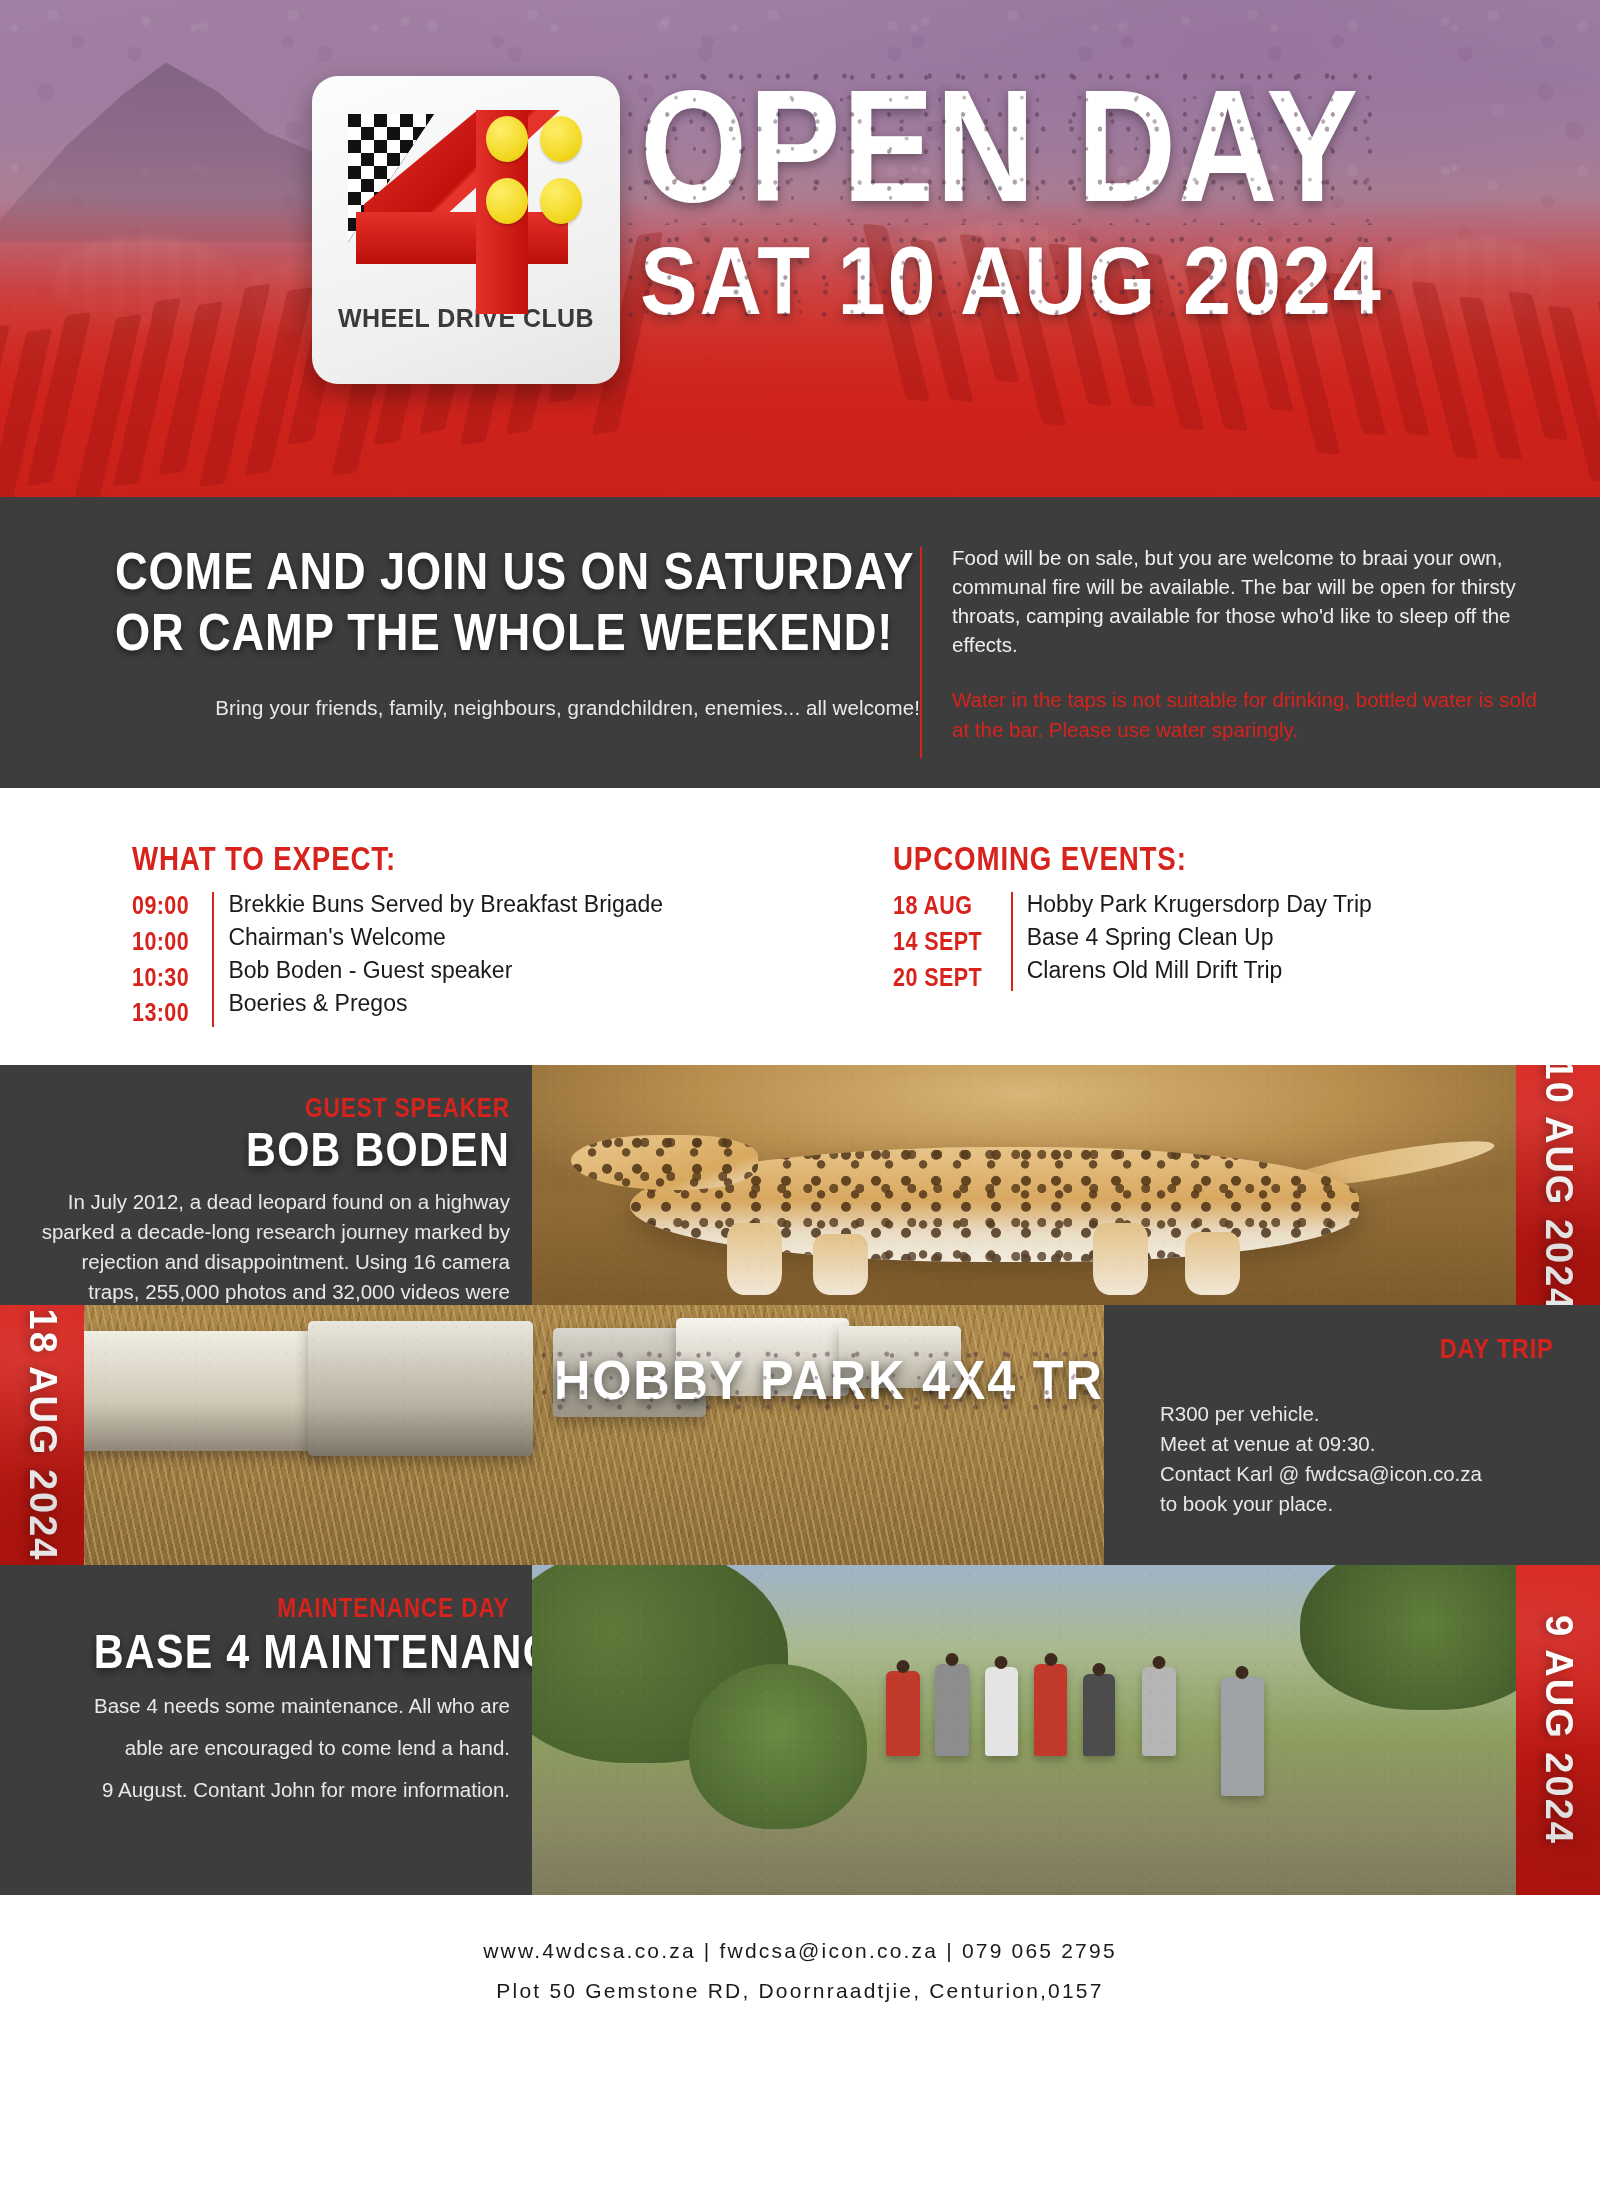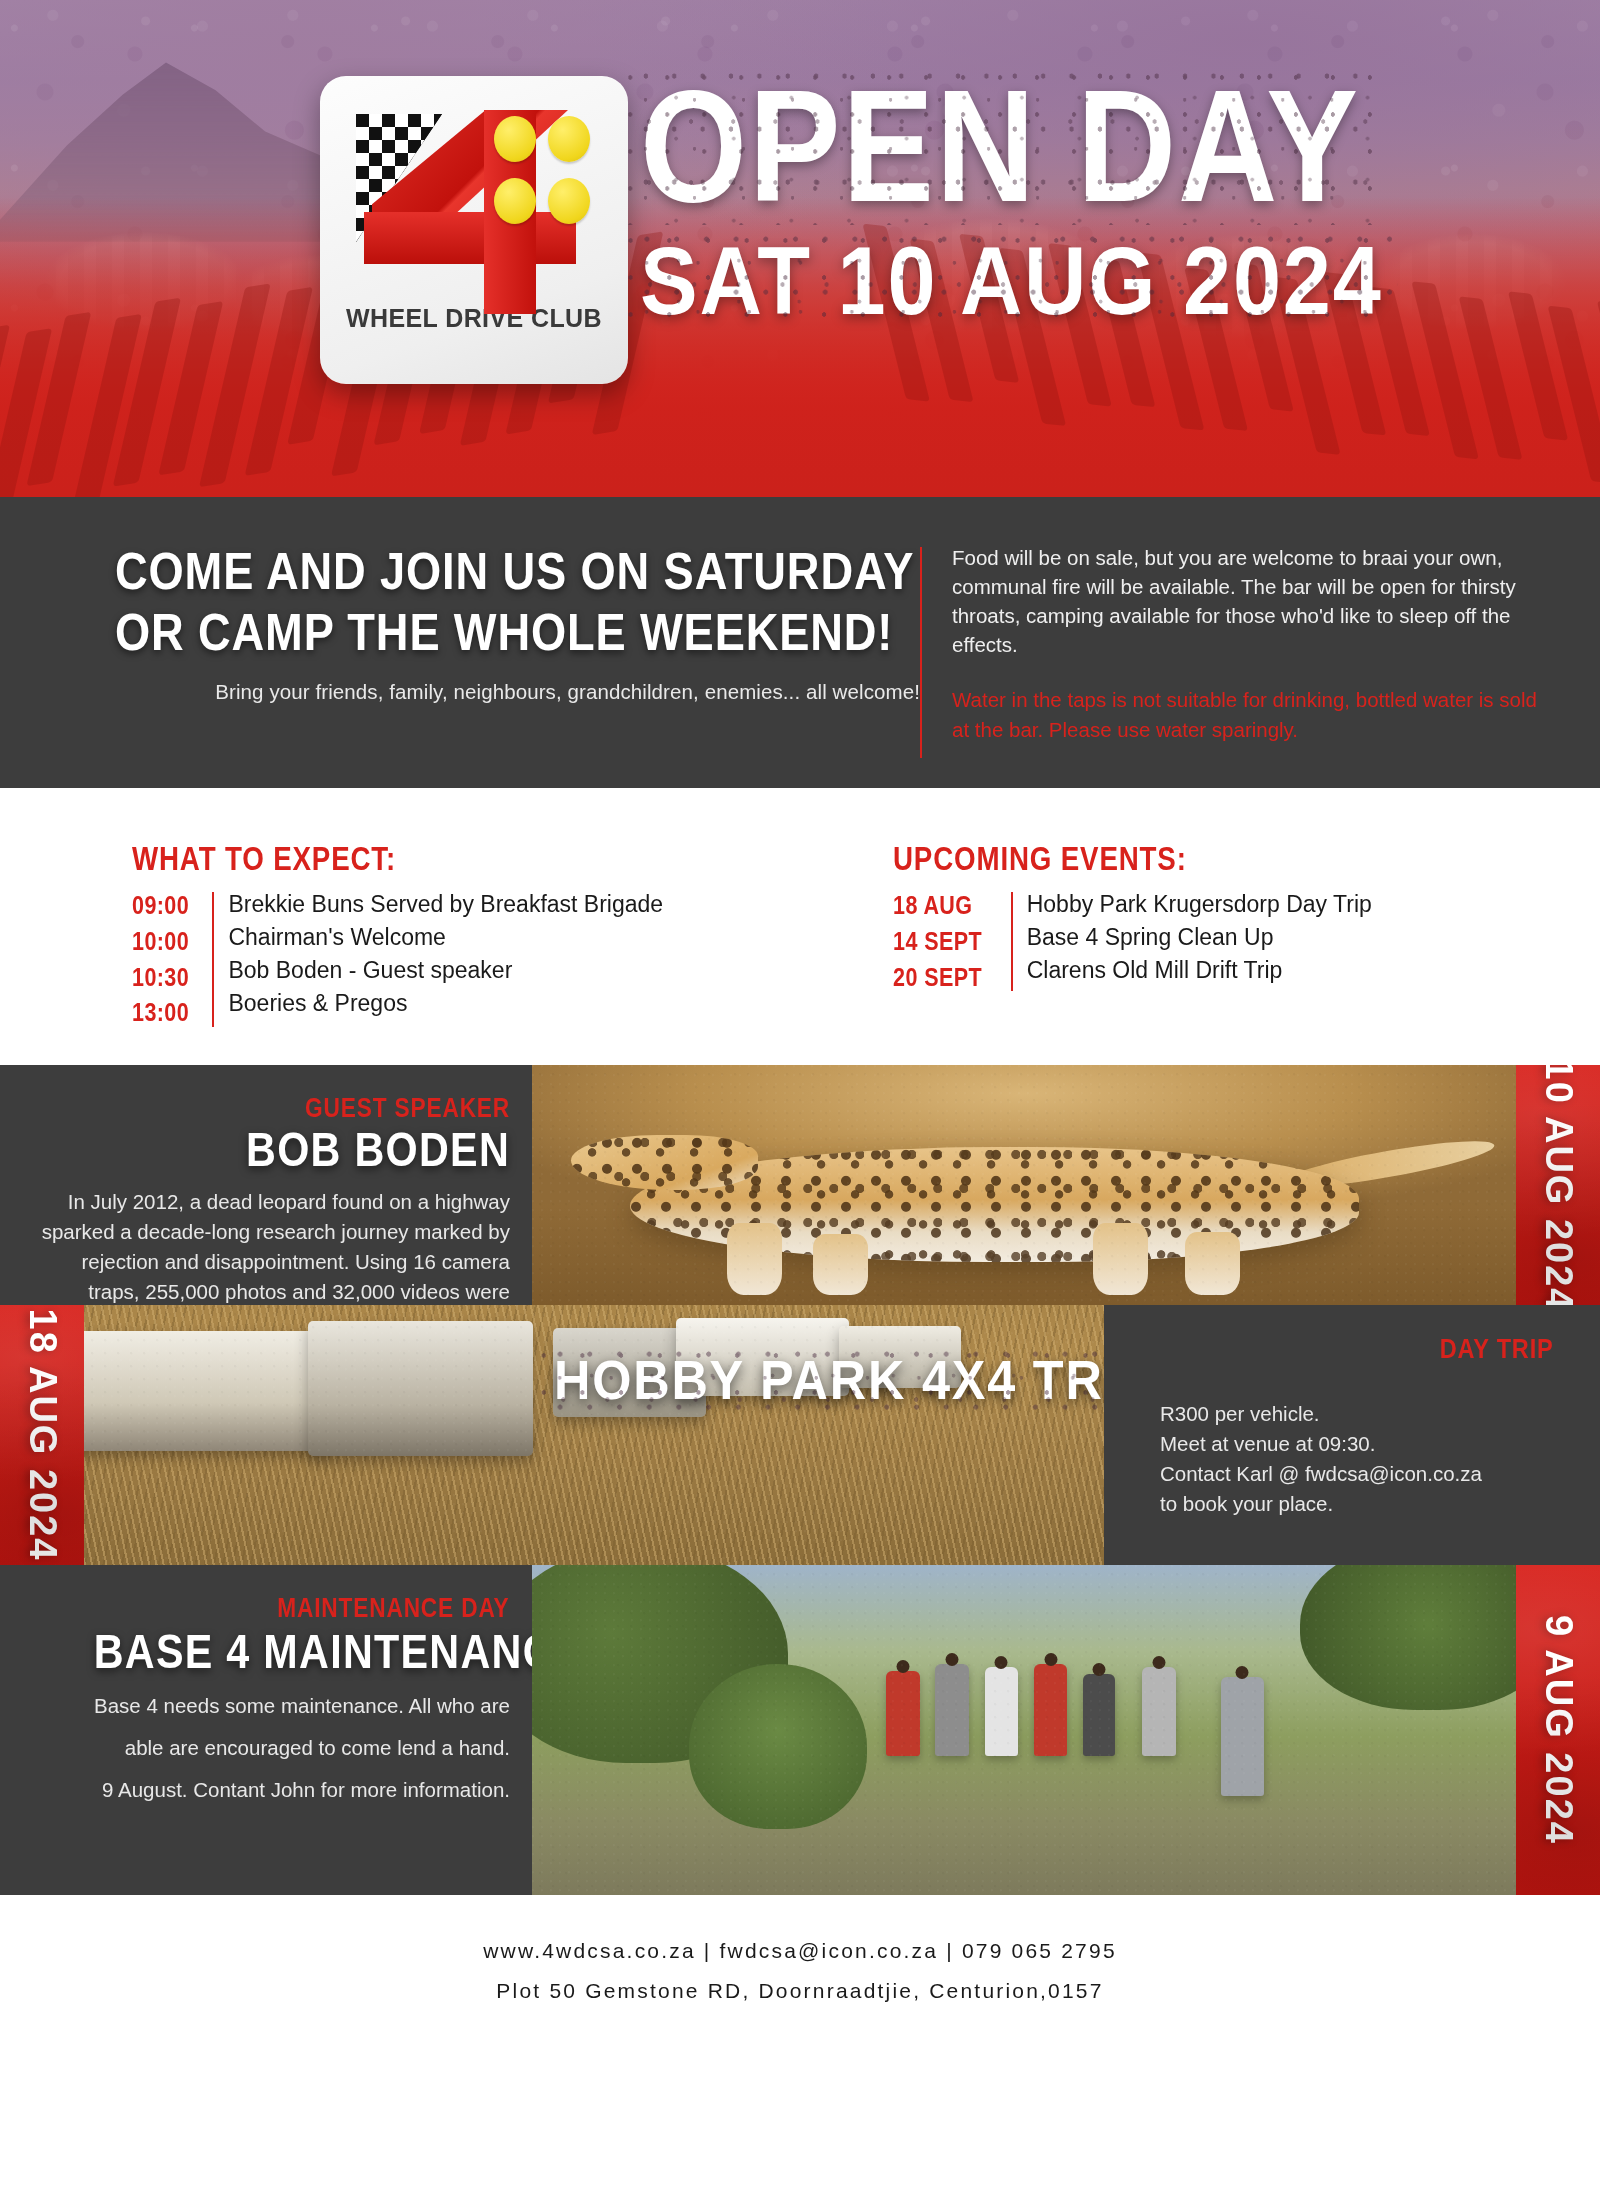--- a/index.html
+++ b/index.html
@@ -100,21 +100,21 @@
   .tyre i {
     position:absolute; display:block;
     background:#8e120d;
     border-radius:4px;
   }
   .tyre-left { left:-40px; bottom:-10px; width:720px; height:230px; transform:rotate(-9deg); }
   .tyre-right{ right:-60px; bottom:20px; width:780px; height:210px; transform:rotate(6deg); }
 
   
   .logo-card {
-    position:absolute; left:320px; top:76px;
+    position:absolute; left:312px; top:76px;
     width:308px; height:308px;
     background:linear-gradient(160deg,#fdfdfd,#efefef 72%,#e4e4e4);
     border-radius:26px;
     box-shadow:0 10px 26px rgba(0,0,0,.35);
     padding:26px 20px 16px;
   }
   .logo-mark { position:relative; width:100%; height:198px; }
   .logo-flag {
     position:absolute; left:16px; top:12px; width:86px; height:128px;
     clip-path: polygon(0 0, 100% 0, 0 100%);
@@ -233,21 +233,21 @@
   .band-left { width:860px; padding-left:55px;text-align:right; }
   .band-left h2 {
     color:#fff; font-weight:bold;
     font-size:52px; line-height:1.18;
     letter-spacing:1px;
     transform:scaleX(.87); transform-origin:left center;
     text-shadow:0 3px 8px rgba(0,0,0,.5);
     white-space:nowrap;
   }
   .band-left .sub {
-    color:#e9e9e9; font-size:20.5px; margin-top:16px;
+    color:#e9e9e9; font-size:20.5px; margin-top:32px;
     letter-spacing:.1px;
   }
   .band-divider { width:2px; background:#d8221c; margin:6px 30px 30px 0; }
   .band-right { flex:1; padding-top:2px; }
   .band-right p { color:#efefef; font-size:20.5px; line-height:1.42; }
   .band-right p.warn { color:#d8221c; margin-top:26px; }
 
   
   .sched {
     background:#fff; padding:52px 60px 48px 60px;

